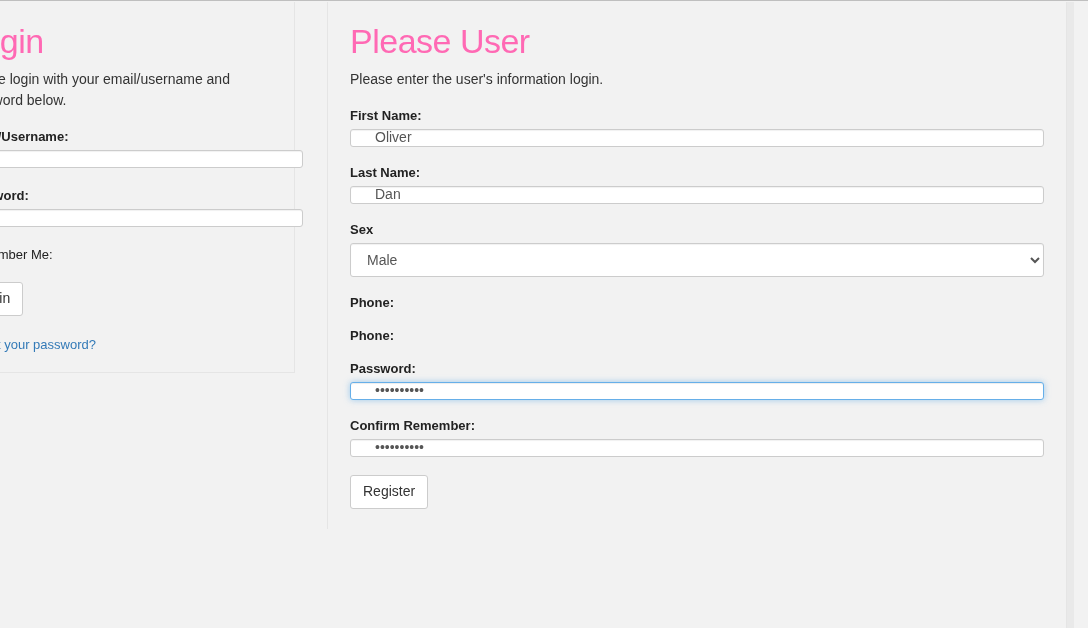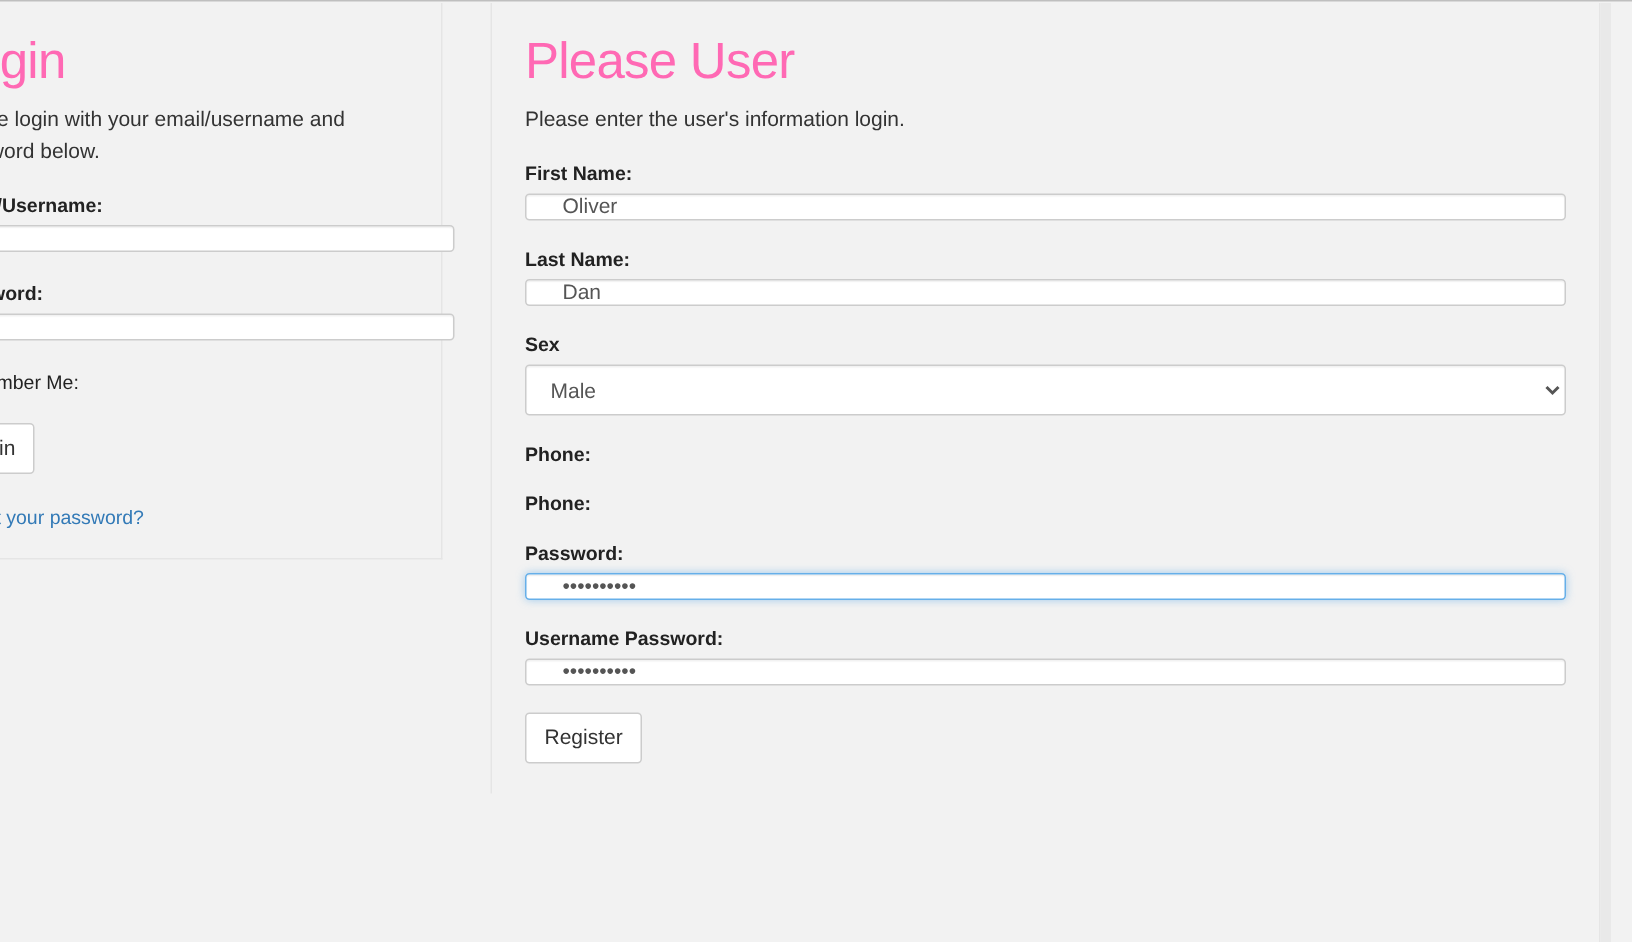--- a/index.html
+++ b/index.html
@@ -179,21 +179,21 @@
   <div class="form-group">
     <label>Phone:</label>
   </div>
 
   <div class="form-group">
     <label>Password:</label>
     <input type="text" class="form-control focused" value="••••••••••" style="">
   </div>
 
   <div class="form-group">
-    <label>Username Password:</label>
+    <label>Confirm Remember:</label>
     <input type="text" class="form-control" value="••••••••••" style="">
   </div>
 
   <button class="btn">Register</button>
 </div>
 
 <div class="right-border"></div>
 <div class="right-shadow"></div>
 
 </body></html>

